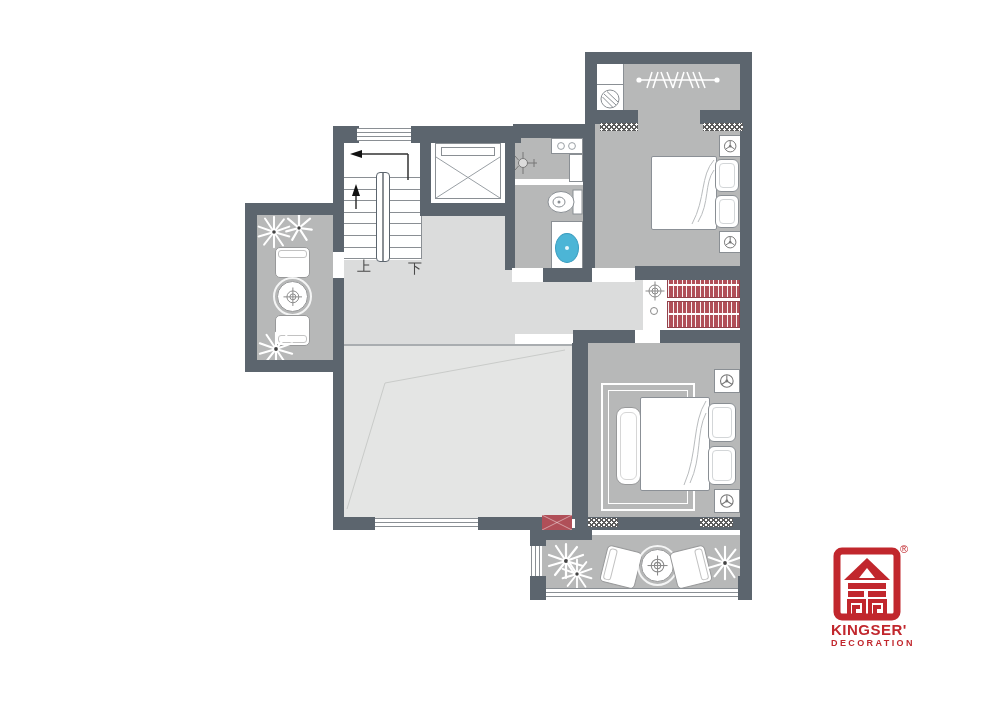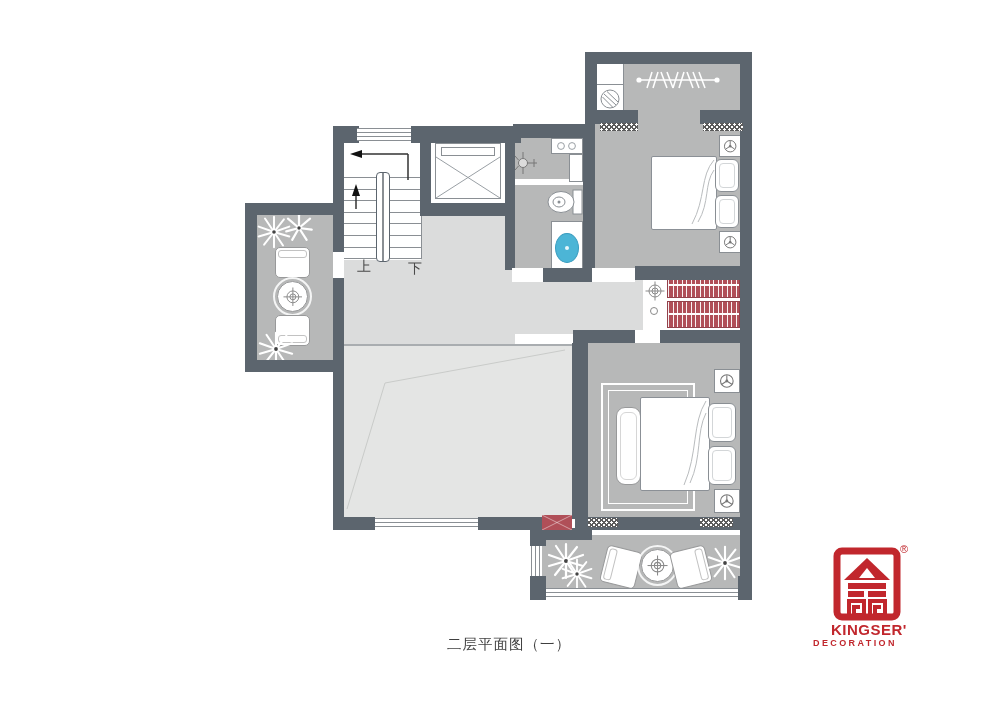--- a/index.html
+++ b/index.html
@@ -396,29 +396,28 @@
   <div class="win-h" style="left:546px;top:588px;width:192px;height:10px;"></div>
   <div class="hatch" style="left:600px;top:123px;width:38px;height:8px;"></div>
   <div class="hatch" style="left:703px;top:123px;width:40px;height:8px;"></div>
   <div class="hatch" style="left:588px;top:518px;width:30px;height:9px;"></div>
   <div class="hatch" style="left:700px;top:518px;width:33px;height:9px;"></div>
   <div class="patch" style="left:512px;top:268px;width:31px;height:14px;"></div>
   <div class="patch" style="left:592px;top:268px;width:43px;height:14px;"></div>
   <div class="patch" style="left:333px;top:252px;width:11px;height:26px;"></div>
   <div class="patch" style="left:635px;top:330px;width:25px;height:13px;"></div>
 
-  <div class="caption" style="left:399px;top:635px;width:220px;">二层平面图（一）</div>
 
   <svg class="abs" style="left:833px;top:547px;" width="68" height="74" viewBox="0 0 68 74">
     <rect x="4" y="4" width="60" height="66" rx="5" fill="none" stroke="#c1272d" stroke-width="7"></rect>
     <polygon points="34,11 11,33 57,33" fill="#c1272d"></polygon>
     <polygon points="34,21 26,31 42,31" fill="#fff"></polygon>
     <rect x="15" y="36" width="38" height="6" fill="#c1272d"></rect>
     <rect x="15" y="44" width="16" height="6" fill="#c1272d"></rect>
     <rect x="35" y="44" width="18" height="6" fill="#c1272d"></rect>
     <path d="M16 68 V54 H31 V68 H21 V60 H27" fill="none" stroke="#c1272d" stroke-width="4"></path>
     <path d="M37 68 V54 H52 V68 H42 V60 H48" fill="none" stroke="#c1272d" stroke-width="4"></path>
   </svg>
   <div class="regmark" style="left:900px;top:543px;">®</div>
   <div class="brand" style="left:831px;top:621px;">KINGSER'</div>
-  <div class="brand-sub" style="left:813px;top:638px;">DECORATION</div>
+  <div class="brand-sub" style="left:831px;top:638px;">DECORATION</div>
 
 </div>
 
 </body></html>

